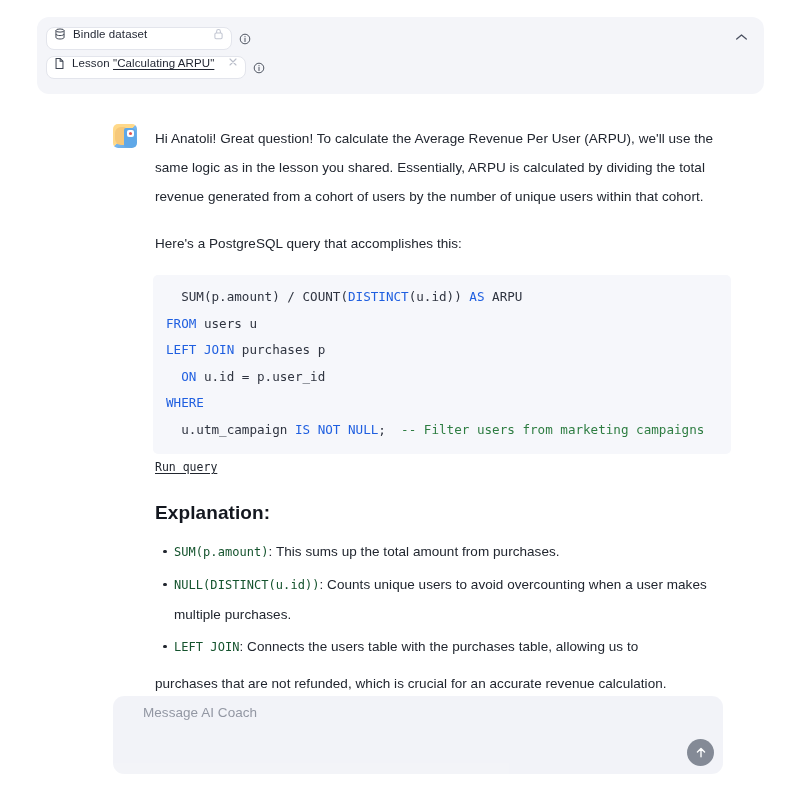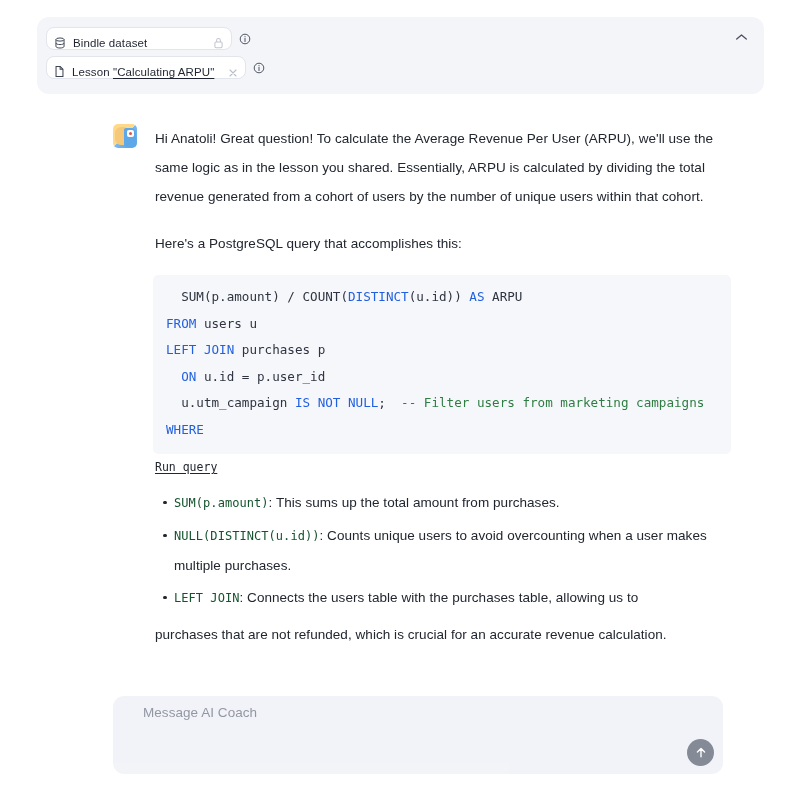--- a/index.html
+++ b/index.html
@@ -40,21 +40,21 @@
   }
 
   .chip-row {
     display: flex;
     align-items: center;
     gap: 7px;
   }
 
   .chip {
     display: flex;
-    align-items: flex-end;
+    align-items: flex-start;
     gap: 7px;
     background: #ffffff;
     border: 1px solid #e3e5ec;
     border-radius: 8px;
     height: 23px;
     padding: 0 7px 0 7px;
     min-width: 186px;
   }
 
   .chip-label {
@@ -370,27 +370,28 @@
 
         <p class="para">Hi Anatoli! Great question! To calculate the Average Revenue Per User (ARPU), we'll use the same logic as in the lesson you shared. Essentially, ARPU is calculated by dividing the total revenue generated from a cohort of users by the number of unique users within that cohort.</p>
         <p class="para">Here's a PostgreSQL query that accomplishes this:</p>
 
         <div class="code-block">
           <div id="code-lines">
               <div class="code-line"><span>  SUM(p.amount) / COUNT(</span><span class="kw">DISTINCT</span><span>(u.id)) </span><span class="kw">AS</span><span> ARPU</span></div>
               <div class="code-line"><span class="kw">FROM</span><span> users u</span></div>
               <div class="code-line"><span class="kw">LEFT JOIN</span><span> purchases p</span></div>
               <div class="code-line"><span>  </span><span class="kw">ON</span><span> u.id = p.user_id</span></div>
+              <div class="code-line"><span class="kw">WHERE</span></div>
               <div class="code-line"><span>  u.utm_campaign </span><span class="kw">IS NOT NULL</span><span>;</span><span class="cm">  -- Filter users from marketing campaigns</span></div>
-              <div class="code-line"><span class="kw">WHERE</span></div>
             </div>
         </div>
 
         <span class="run-query">Run query</span>
 
+        <h3 class="heading">Explanation:</h3>
 
         <ul class="bullets" id="bullet-list">
             <li><span class="inline-code">SUM(p.amount)</span><span>: This sums up the total amount from purchases.</span></li>
             <li><span class="inline-code">NULL(DISTINCT(u.id))</span><span>: Counts unique users to avoid overcounting when a user makes multiple purchases.</span></li>
             <li><span class="inline-code">LEFT JOIN</span><span>: Connects the users table with the purchases table, allowing us to</span></li>
           </ul>
 
         <p class="para" style="margin-top:7px;">purchases that are not refunded, which is crucial for an accurate revenue calculation.</p>
       </div>
     </div>

